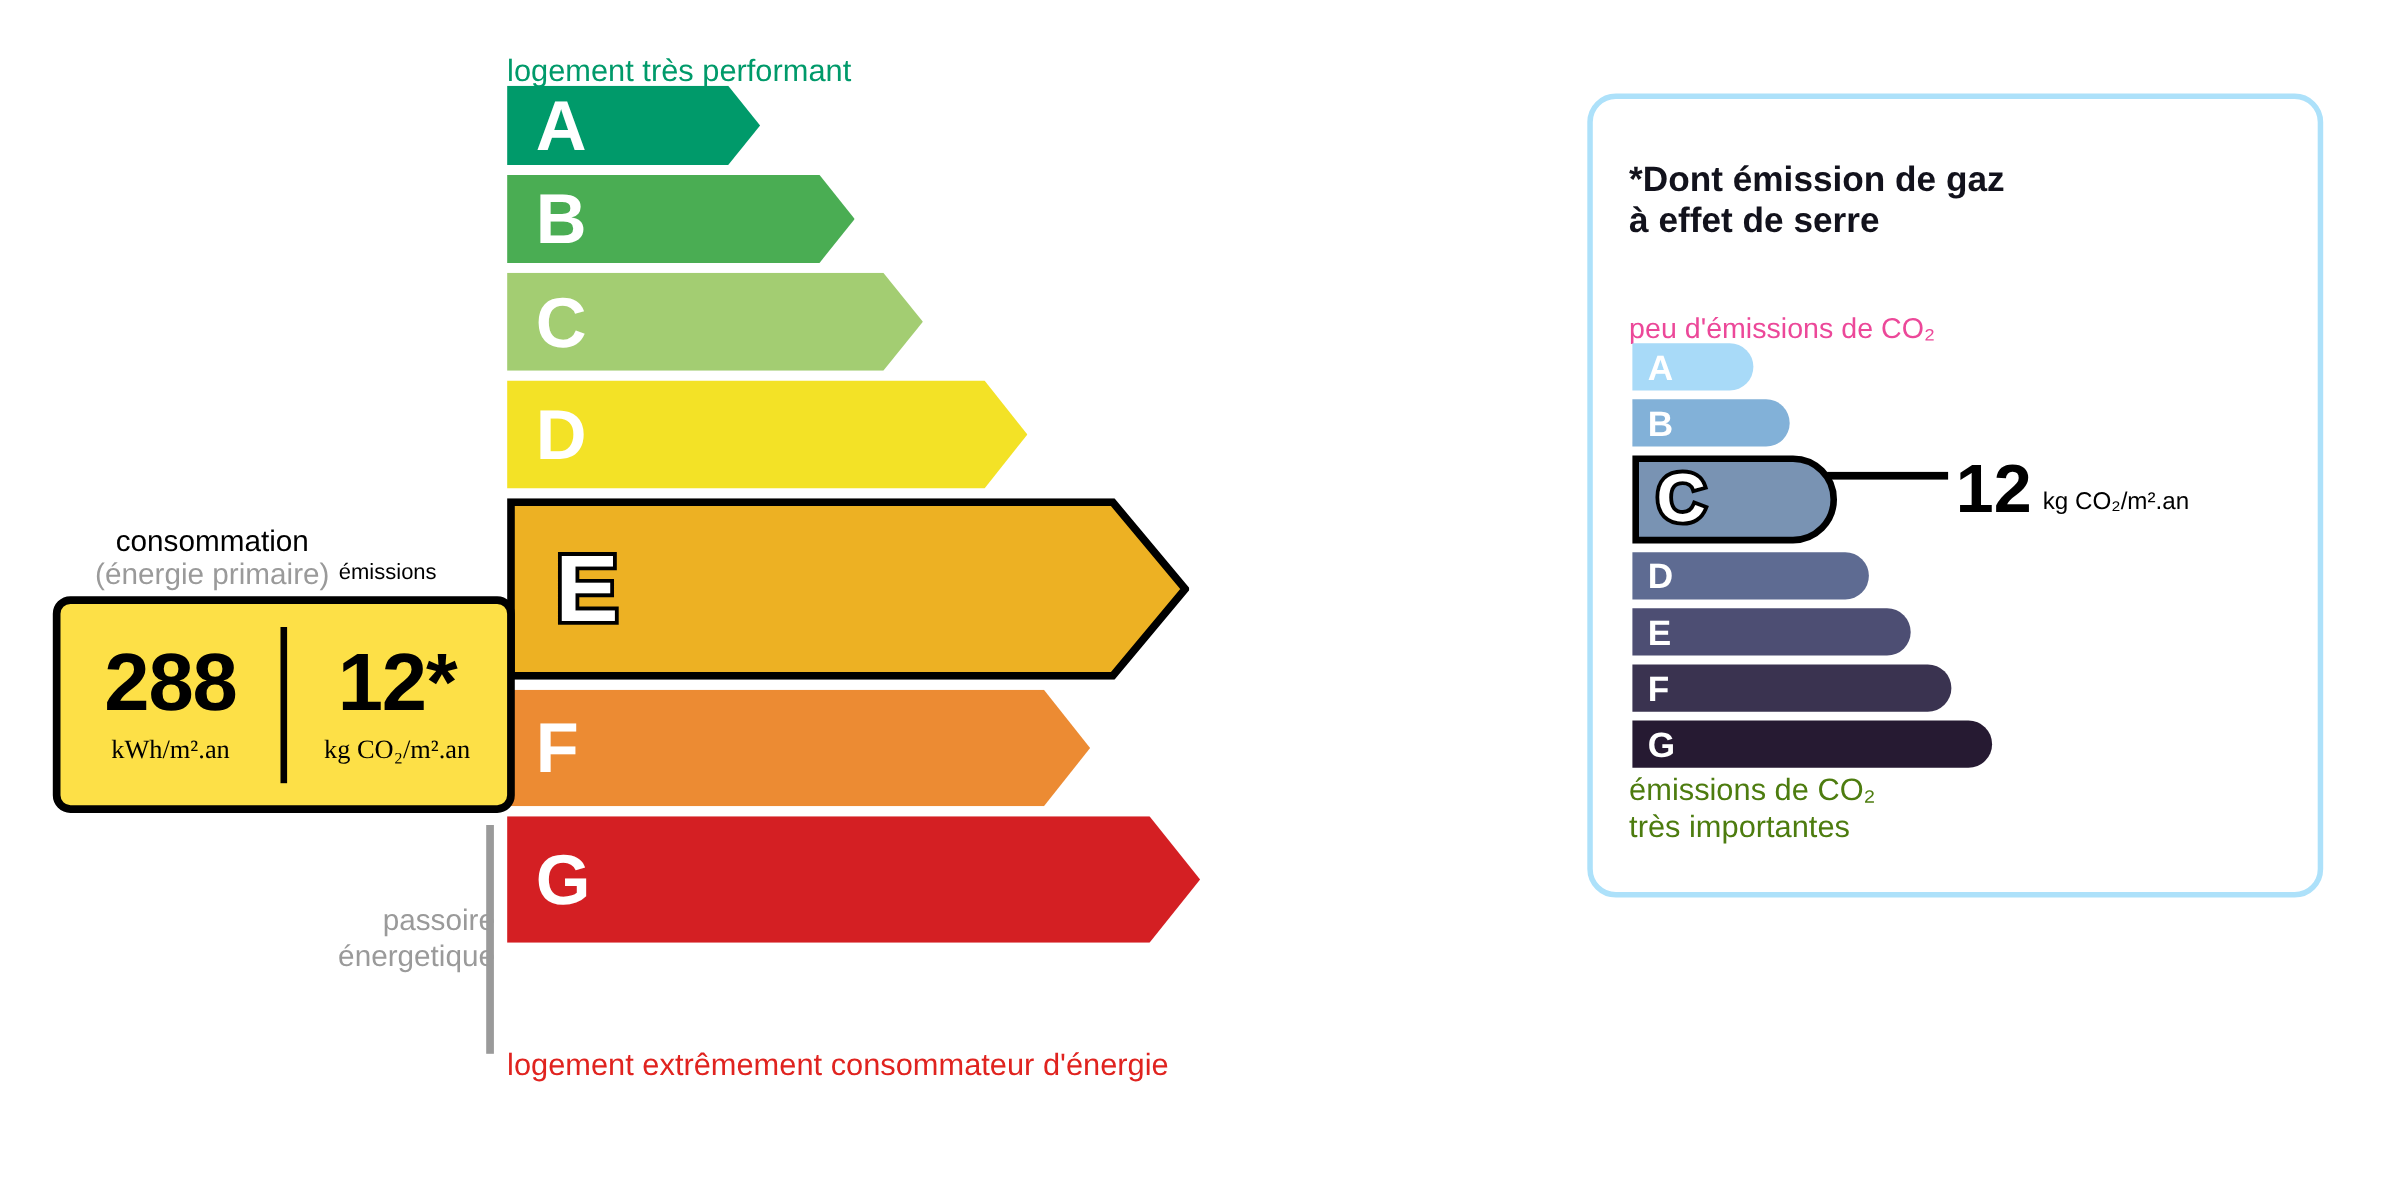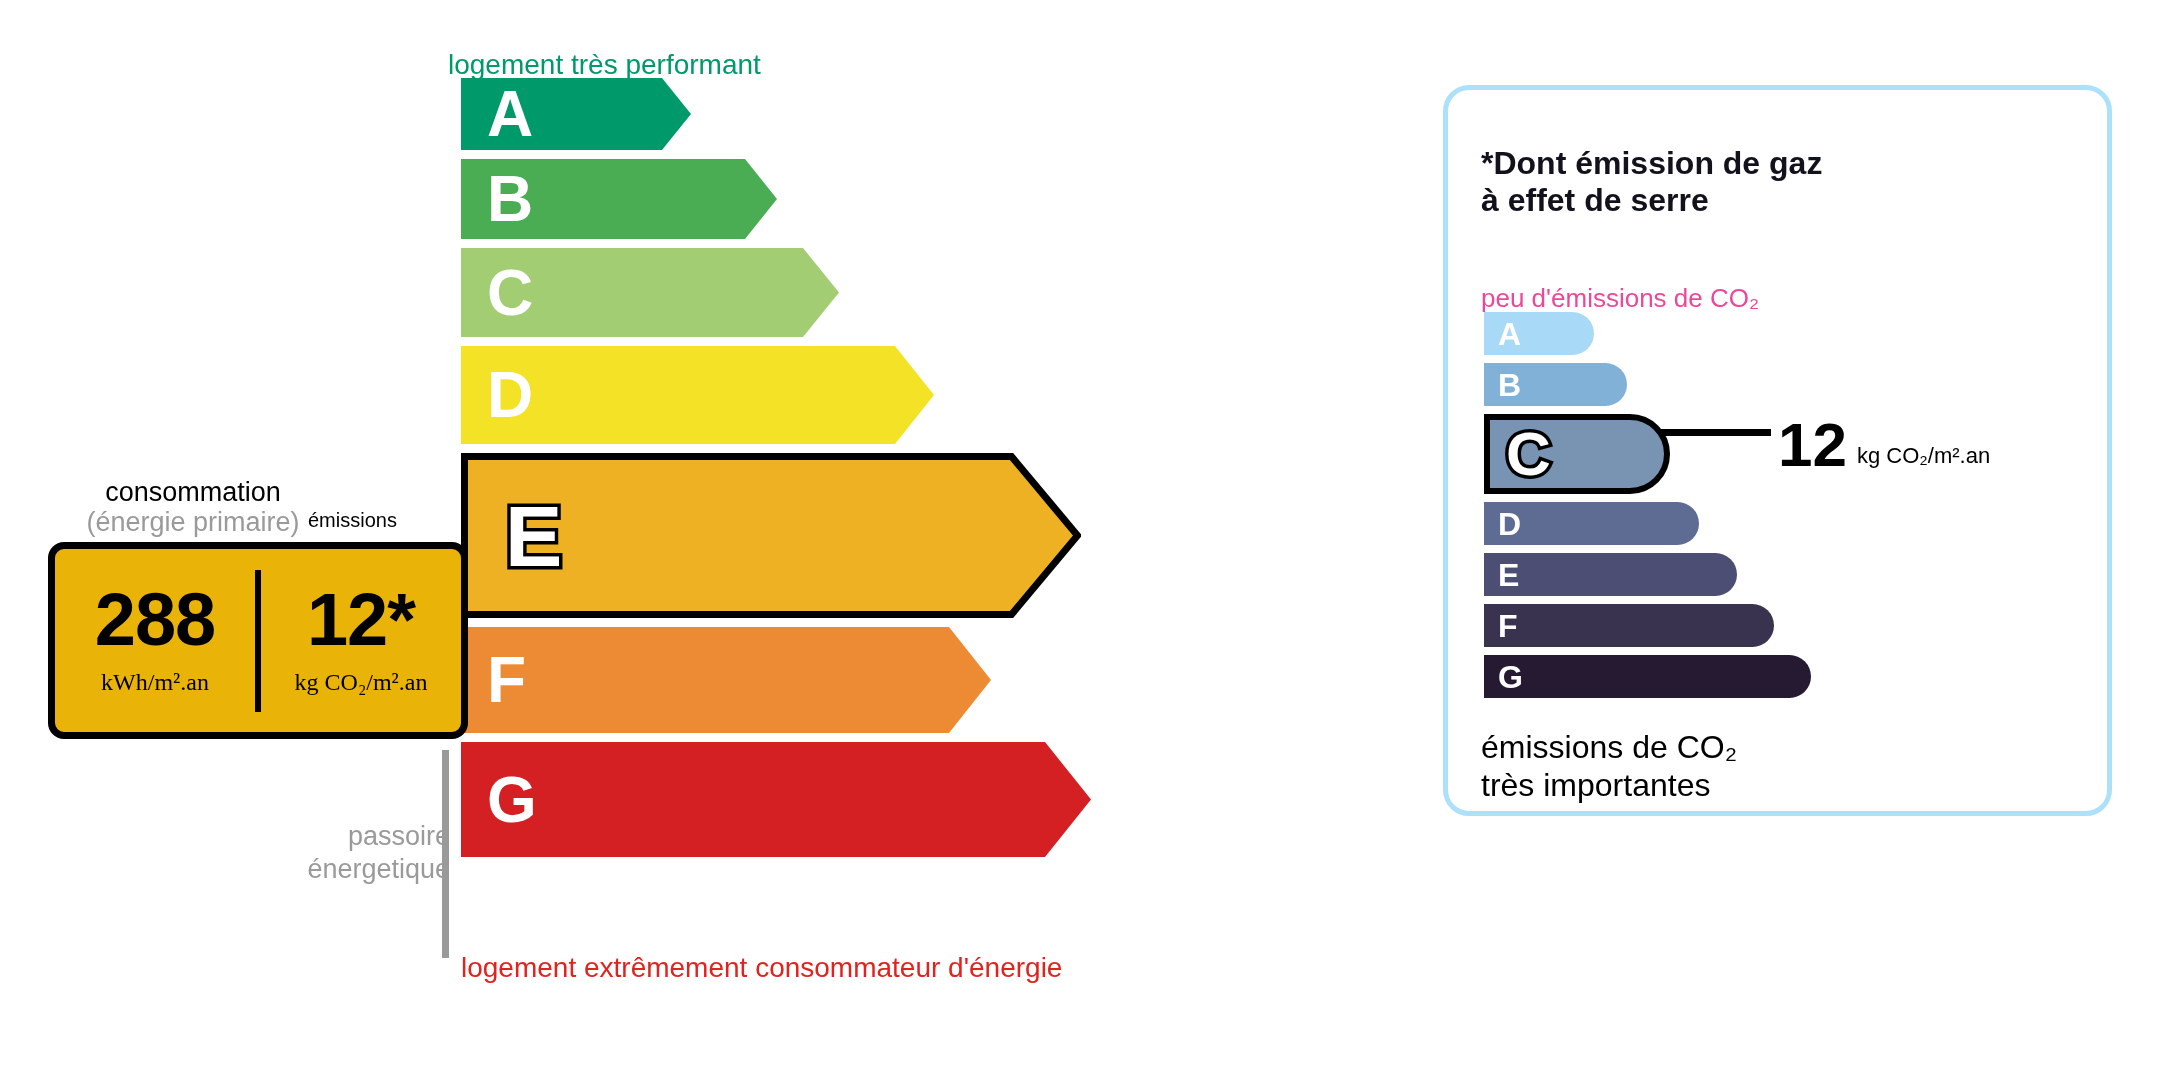--- a/index.html
+++ b/index.html
@@ -9,21 +9,21 @@
     font-family:"Liberation Sans",sans-serif;
     overflow:hidden;
     position:relative;
   }
   #dpe-root{position:absolute;left:0;top:0;width:2169px;height:1079px;}
 
   
   #energy-panel{position:absolute;left:0;top:0;width:1300px;height:1079px;}
 
   #label-top-green{
-    position:absolute;left:448px;top:49px;
+    position:absolute;left:461px;top:49px;
     font-size:28px;color:#009a6a;white-space:nowrap;
   }
   #label-bottom-red{
     position:absolute;left:461px;top:952px;
     font-size:28px;color:#e0231f;white-space:nowrap;
   }
 
   
   .arrow-row{position:absolute;left:461px;}
   .arrow{
@@ -45,21 +45,21 @@
     paint-order:stroke fill;
   }
 
   
   #value-box{
     position:absolute;left:48px;top:542px;
     width:420px;height:197px;
     border:7px solid #000000;
     border-radius:16px;
     box-sizing:border-box;
-    background:#eab308;
+    background:#fde047;
     z-index:5;
   }
   #value-box-inner{
     position:relative;width:100%;height:100%;
     display:flex;align-items:center;
   }
   .value-cell{
     flex:1 1 0;
     display:flex;flex-direction:column;
     align-items:center;justify-content:center;
@@ -108,21 +108,21 @@
     position:absolute;left:33px;top:28px;
     font-size:32px;font-weight:bold;color:#12121c;
     line-height:1.16;white-space:pre-line;margin-top:27px;
   }
   #co2-top-label{
     position:absolute;left:33px;top:193px;
     font-size:26px;color:#ec4899;white-space:nowrap;
   }
   #co2-bottom-label{
     position:absolute;left:33px;top:611px;
-    font-size:32px;color:#000000;line-height:1.2;white-space:pre-line;margin-top:27px;
+    font-size:28px;color:#4d7c0f;line-height:1.2;white-space:pre-line;
   }
   .co2-row{
     position:absolute;left:36px;
     height:43px;
   }
   .co2-bar{
     position:relative;height:100%;
     border-radius:0 22px 22px 0;
     box-sizing:border-box;
   }

